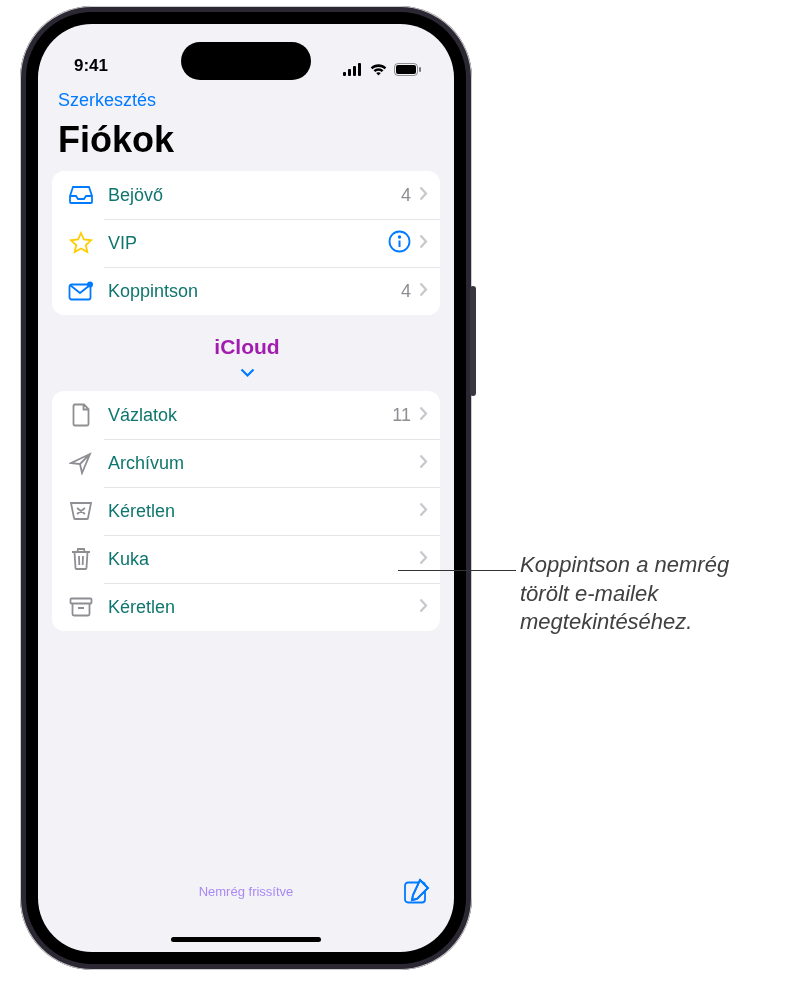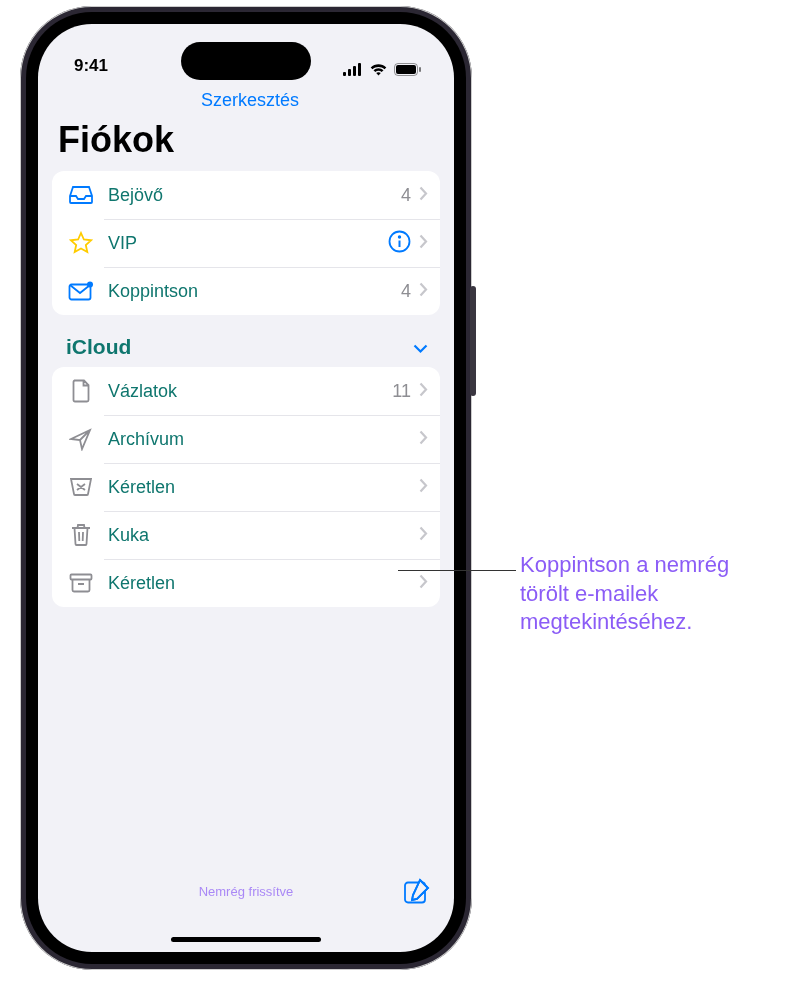--- a/index.html
+++ b/index.html
@@ -76,21 +76,21 @@
       padding: 0 32px 4px 36px;
       font-size: 17px;
       font-weight: 600;
       color: #000;
     }
     .status-right { display: flex; align-items: center; gap: 6px; }
     .status-right svg { display: block; }
     
     .nav-bar {
       display: flex;
-      justify-content: center;
+      justify-content: flex-start;
       padding: 10px 12px 4px 20px;
     }
     .edit-btn {
       font-size: 18px;
       color: #007aff;
       background: none;
       border: none;
     }
     
     .large-title {
@@ -158,21 +158,22 @@
       color: #007aff;
     }
     
     .section-header {
       display: flex;
       align-items: center;
       justify-content: space-between;
       padding: 20px 12px 8px 14px;
       font-size: 21px;
       font-weight: 700;
-      color: #0f766e;
+      color: #a21caf;
+      flex-direction: column;
     }
     .section-chevron { color: #007aff; }
     
     .toolbar {
       height: 84px;
       display: flex;
       align-items: flex-start;
       justify-content: center;
       position: relative;
       padding-top: 16px;
@@ -205,23 +206,24 @@
       top: 570px;
       width: 118px;
       height: 1px;
       background: #333;
     }
     .callout-text {
       position: absolute;
       left: 520px;
       top: 551px;
       font-size: 22px;
-      color: #8b5cf6;
+      color: #404040;
       line-height: 1.3;
       max-width: 282px;
+      font-style: italic;
     }
   </style>
 </head>
 <body>
 
 <div class="stage">
 
   <div class="phone">
     <div class="side-btn"></div>
     <div class="phone-inner">

